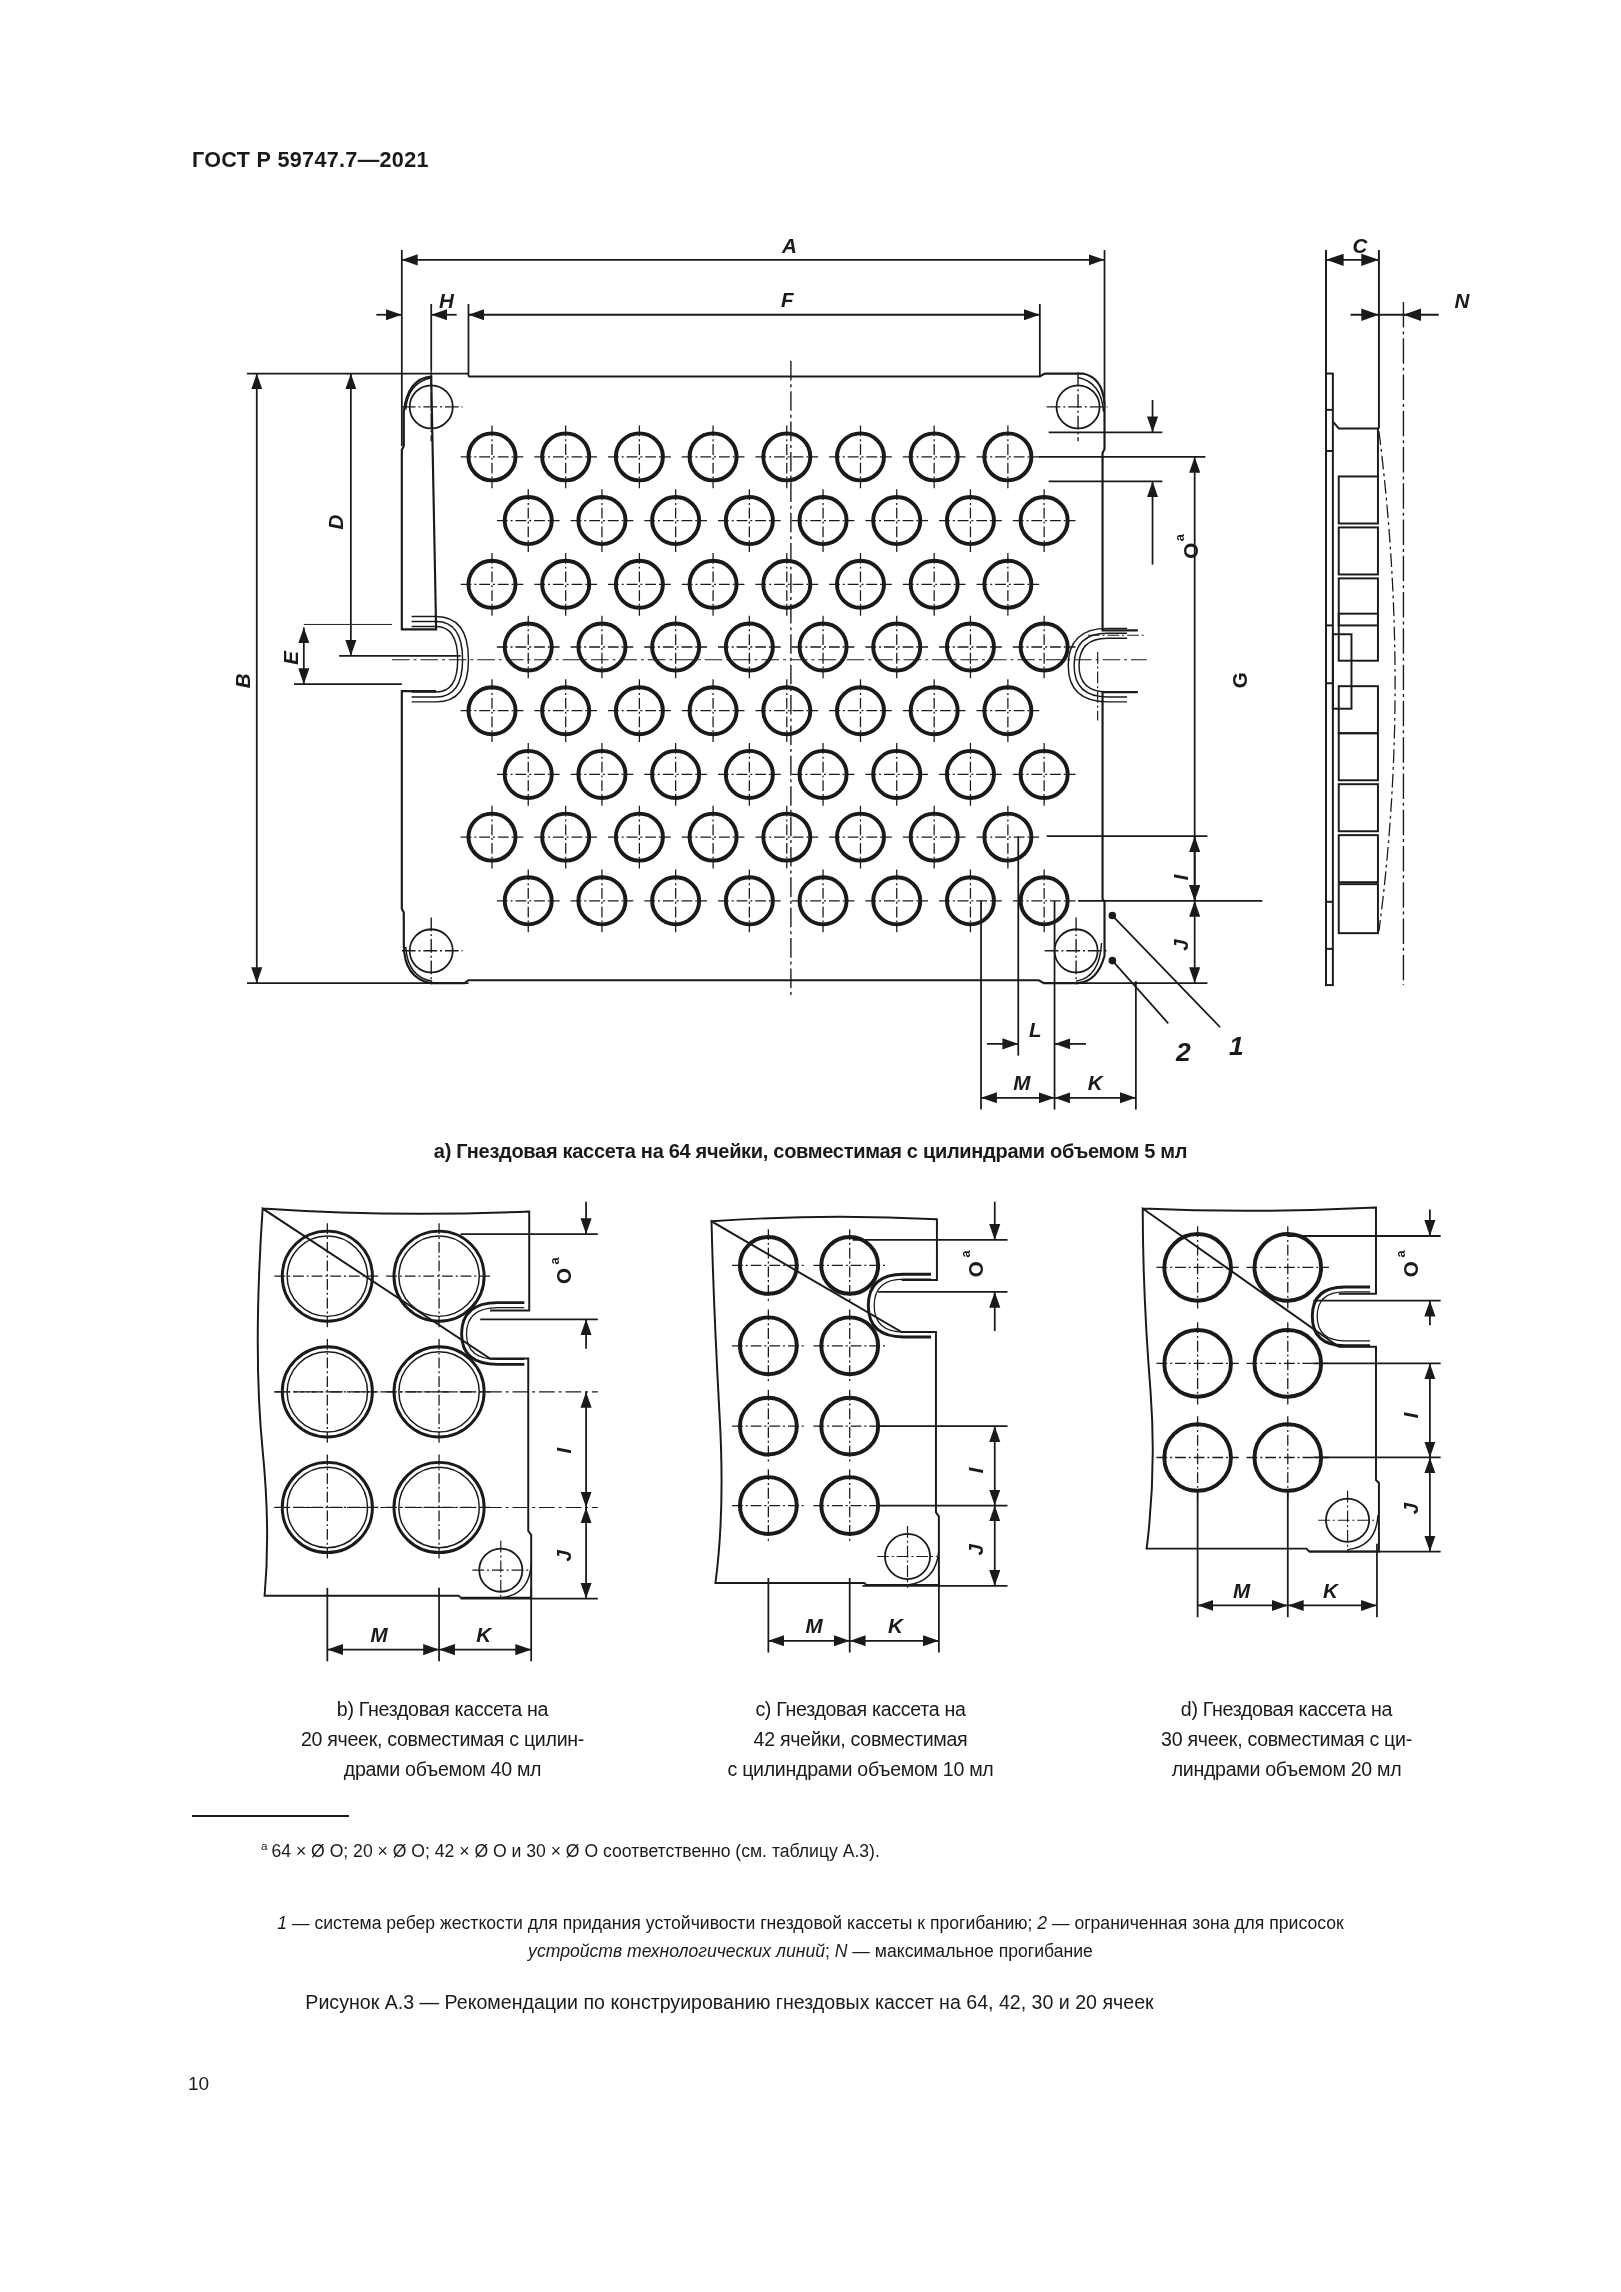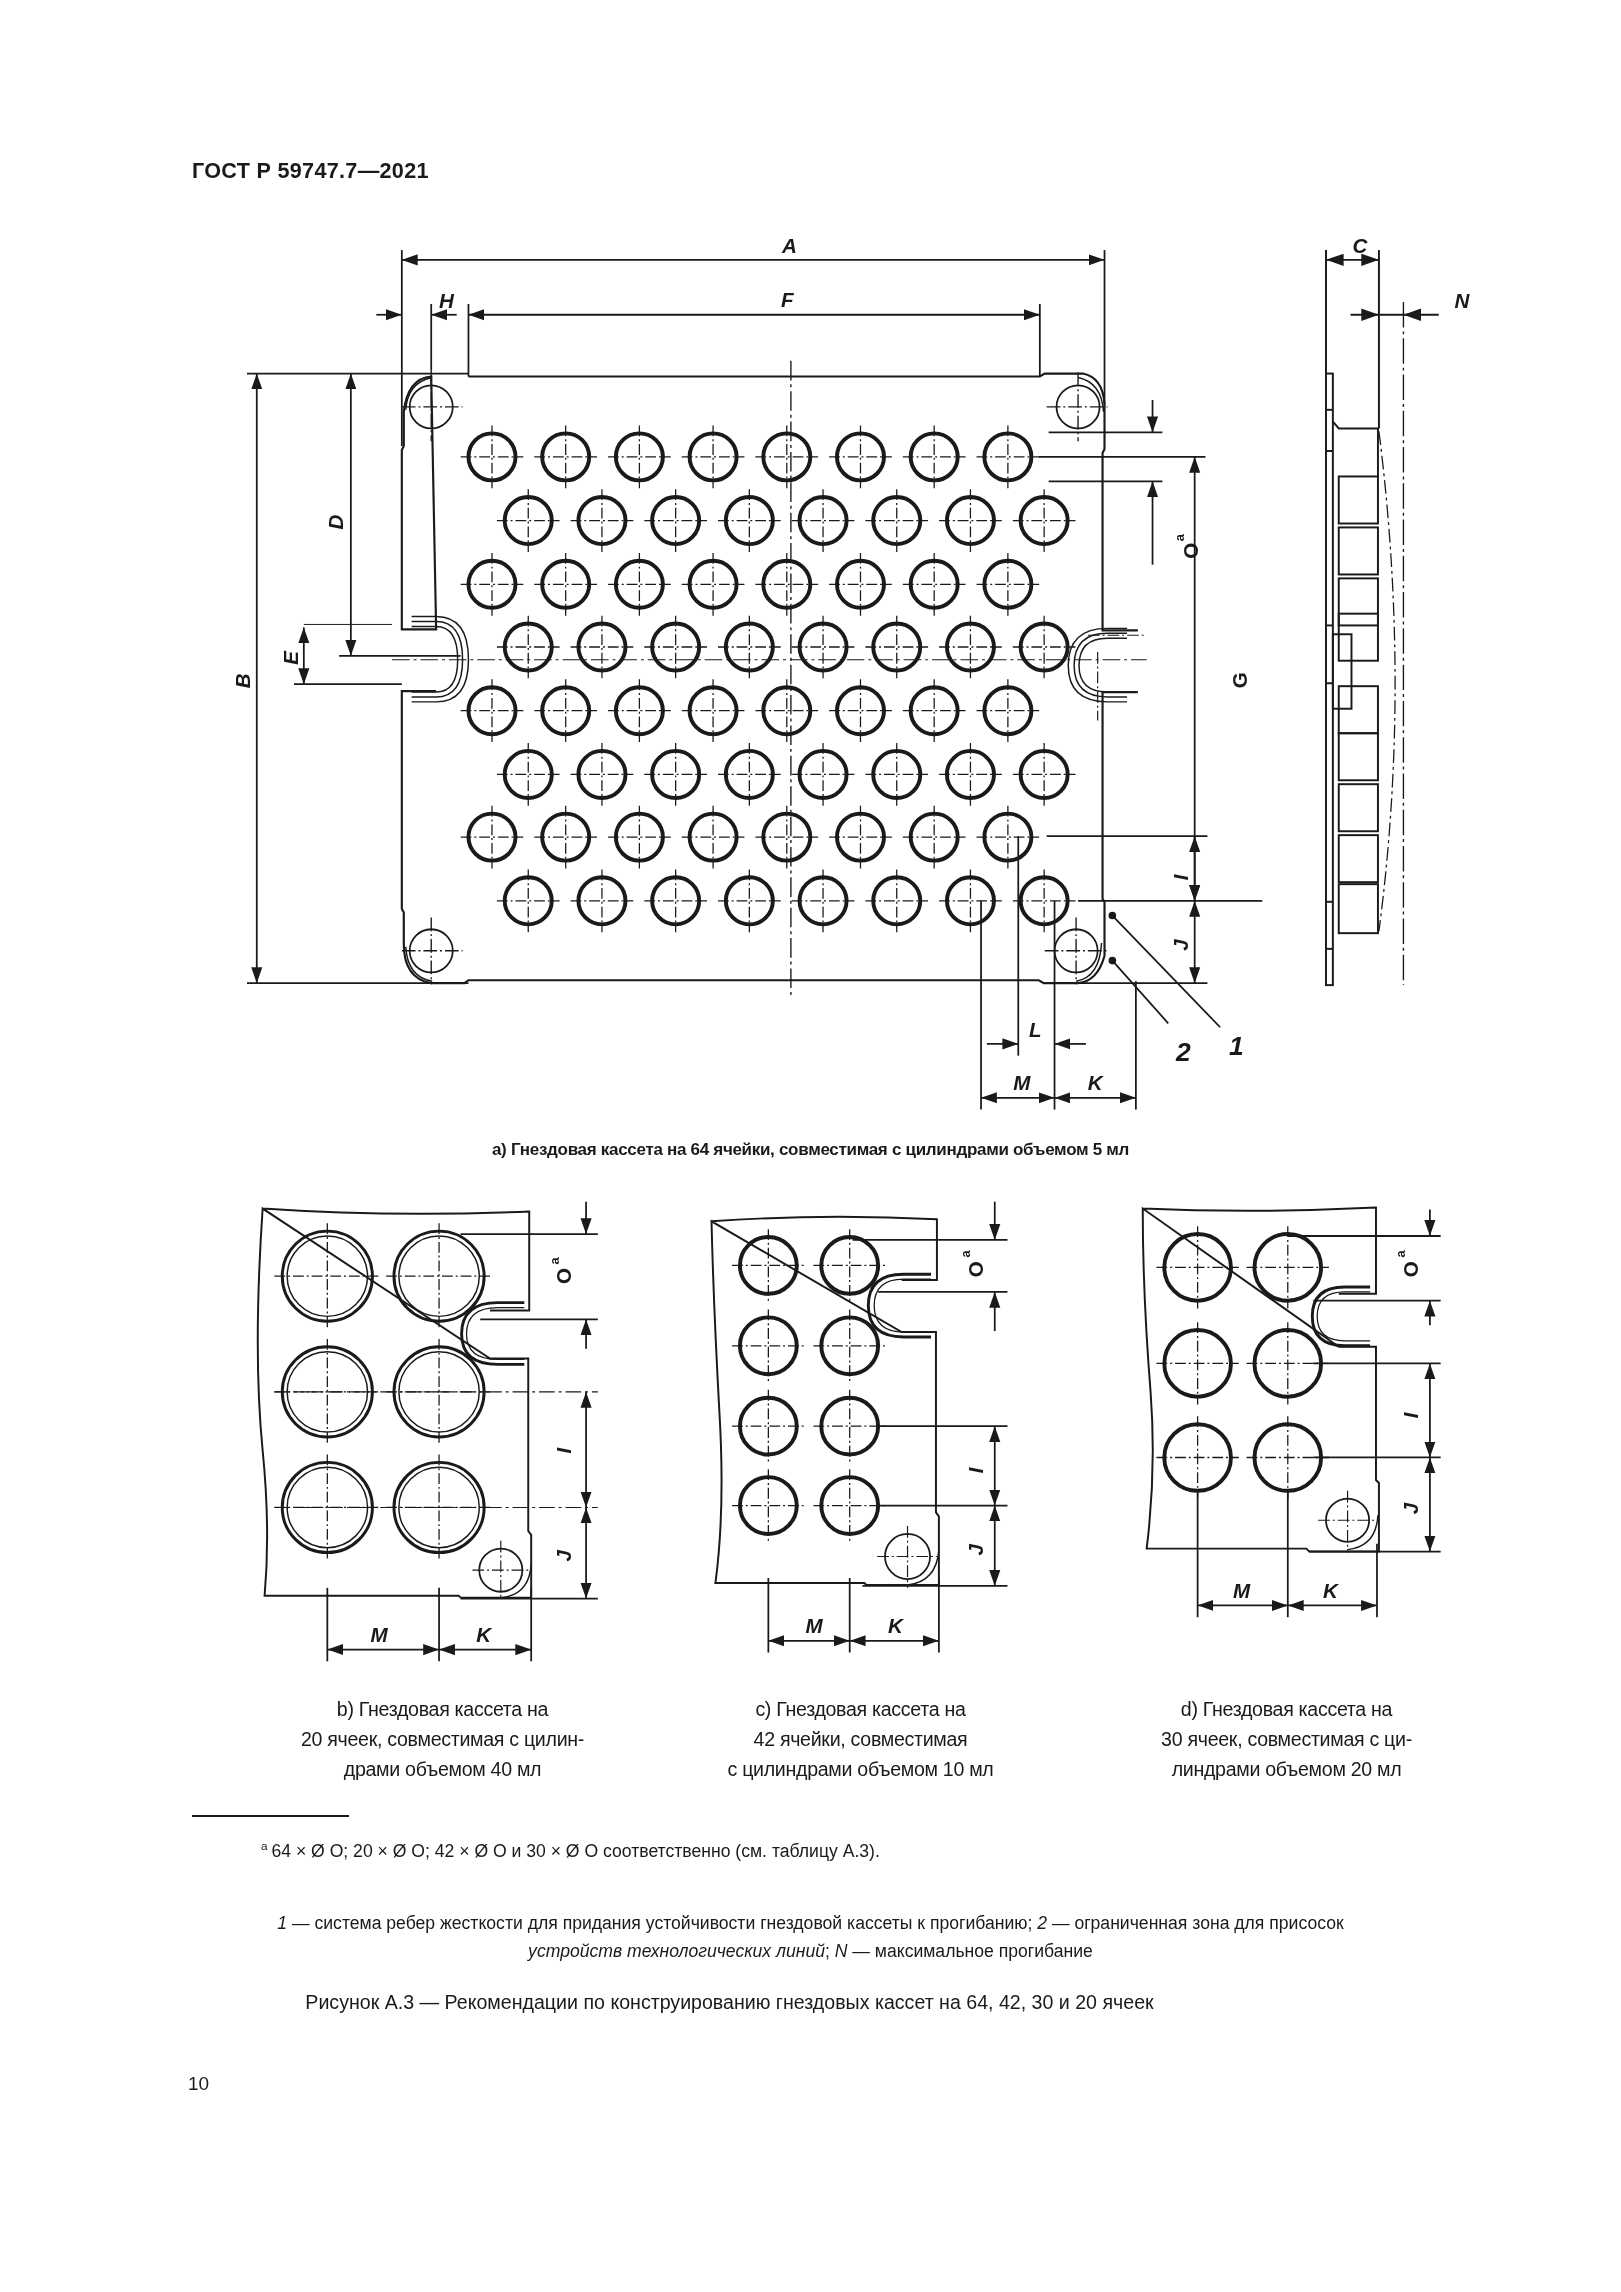--- a/index.html
+++ b/index.html
@@ -1,20 +1,20 @@
 <!DOCTYPE html>
 <html><head>
 <meta charset="utf-8">
 <style>
   html, body { margin: 0; padding: 0; background: #ffffff; }
   body { width: 1621px; height: 2293px; position: relative; overflow: hidden; font-family: "Liberation Sans", sans-serif; color: #1a1a1a; }
   .abs { position: absolute; }
-  .header { left: 192px; top: 147px; font-size: 21.6px; font-weight: bold; letter-spacing: 0.3px; margin-top: 11px; }
+  .header { left: 192px; top: 147px; font-size: 21.6px; font-weight: bold; letter-spacing: 0.3px; }
   svg.drawing { position: absolute; left: 0; top: 0; }
-  .caption-a { left: 0; width: 1621px; top: 1140px; text-align: center; font-size: 17px; font-weight: bold; letter-spacing: -0.3px; }
+  .caption-a { left: 0; width: 1621px; top: 1140px; text-align: center; font-size: 20px; font-weight: bold; letter-spacing: -0.3px; }
   .sub-caption { top: 1694px; width: 333px; text-align: center; font-size: 19.6px; font-weight: normal; line-height: 30px; letter-spacing: -0.3px; }
   .fn-rule { left: 192px; top: 1815px; width: 157px; height: 0; border-top: 2px solid #1a1a1a; }
   .footnote { left: 261px; top: 1839px; font-size: 17.6px; }
   .footnote sup { font-size: 11.8px; vertical-align: 6.9px; margin-right: 3.9px; }
   .legend { left: 137px; width: 1347px; top: 1909px; text-align: center; font-size: 17.6px; line-height: 28px; }
   .legend i { font-style: italic; }
   .fig-title { left: 0; width: 1459px; top: 1991px; text-align: center; font-size: 19.6px; }
   .page-num { left: 188px; top: 2073px; font-size: 19px; }
   .dim { font-family: "Liberation Sans", sans-serif; font-style: italic; font-weight: bold; font-size: 21px; fill: #1a1a1a; }
 </style>

